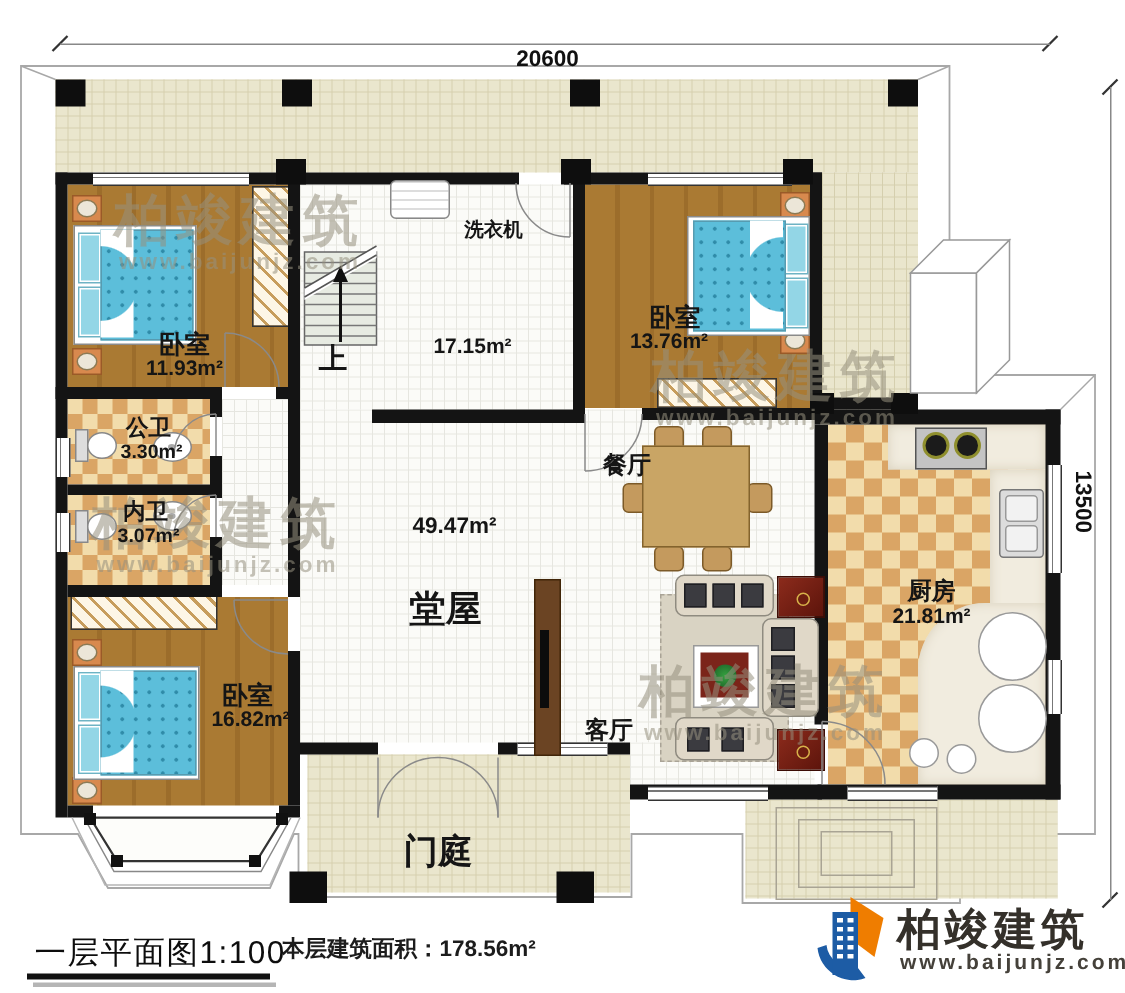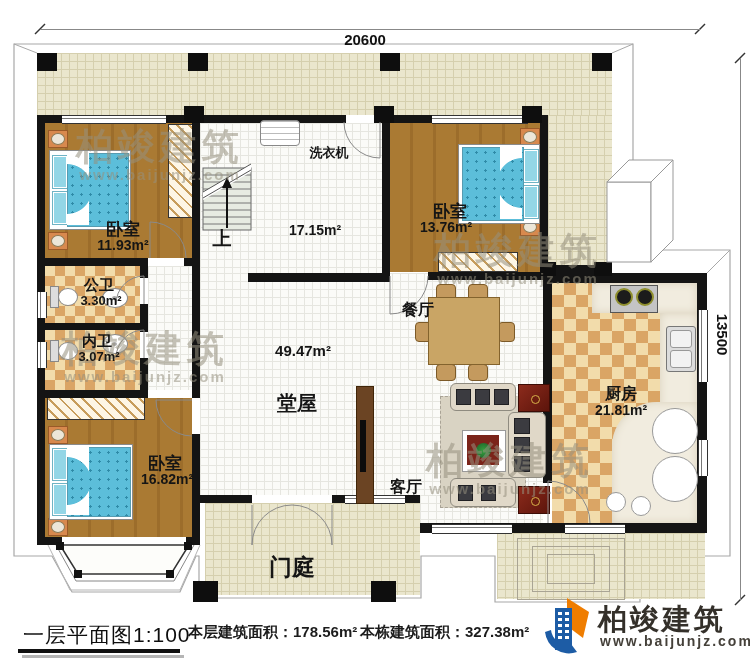--- a/index.html
+++ b/index.html
@@ -323,32 +323,31 @@
   <div class="abs lbl" style="left:130px;top:452px;width:70px;font-size:17px;">卧室</div>
   <div class="abs lbl" style="left:124px;top:471px;width:86px;font-size:14px;">16.82m²</div>
   <div class="abs lbl" style="left:72px;top:276px;width:54px;font-size:15px;">公卫</div>
   <div class="abs lbl" style="left:68px;top:293px;width:66px;font-size:13px;">3.30m²</div>
   <div class="abs lbl" style="left:70px;top:332px;width:54px;font-size:15px;">内卫</div>
   <div class="abs lbl" style="left:66px;top:349px;width:66px;font-size:13px;">3.07m²</div>
   <div class="abs lbl" style="left:298px;top:144px;width:62px;font-size:13px;">洗衣机</div>
   <div class="abs lbl" style="left:281px;top:222px;width:68px;font-size:14px;">17.15m²</div>
   <div class="abs lbl" style="left:210px;top:226px;width:24px;font-size:19px;">上</div>
   <div class="abs lbl" style="left:262px;top:342px;width:82px;font-size:15px;">49.47m²</div>
-  <div class="abs lbl" style="left:262px;top:390px;width:70px;font-size:20px;">堂屋</div>
+  <div class="abs lbl" style="left:262px;top:390px;width:70px;font-size:24px;">堂屋</div>
   <div class="abs lbl" style="left:394px;top:300px;width:48px;font-size:16px;">餐厅</div>
   <div class="abs lbl" style="left:382px;top:477px;width:48px;font-size:16px;">客厅</div>
   <div class="abs lbl" style="left:594px;top:384px;width:54px;font-size:16px;">厨房</div>
   <div class="abs lbl" style="left:586px;top:402px;width:70px;font-size:14px;">21.81m²</div>
   <div class="abs lbl" style="left:262px;top:552px;width:60px;font-size:23px;">门庭</div>
 
   <div class="abs ftitle" style="left:23px;top:621px;">一层平面图1:100</div>
   <div class="abs" style="left:18px;top:649px;width:162px;height:4px;background:#111;"></div>
   <div class="abs" style="left:22px;top:655px;width:162px;height:3px;background:#b5b5b5;"></div>
   <div class="abs fstat" style="left:188px;top:623px;">本层建筑面积：178.56m²</div>
-  <div class="abs fstat" style="left:360px;top:623px;">本栋建筑面积：327.38m²</div>
 
   <svg class="abs" style="left:541px;top:596px;" width="52" height="62" viewBox="0 0 52 62">
     <path d="M4,36 a24,24 0 0 0 32,20 l-6,-8 a16,16 0 0 1 -20,-14 z" fill="#1d5ca5"></path>
     <polygon points="26,2 48,16 42,42 26,30" fill="#ef7d00"></polygon>
     <rect x="14" y="12" width="17" height="42" fill="#1d5ca5"></rect>
     <g fill="#ffffff">
       <rect x="17" y="16" width="4" height="3"></rect>
         <rect x="24" y="16" width="4" height="3"></rect>
       <rect x="17" y="22" width="4" height="3"></rect>
         <rect x="24" y="22" width="4" height="3"></rect>

